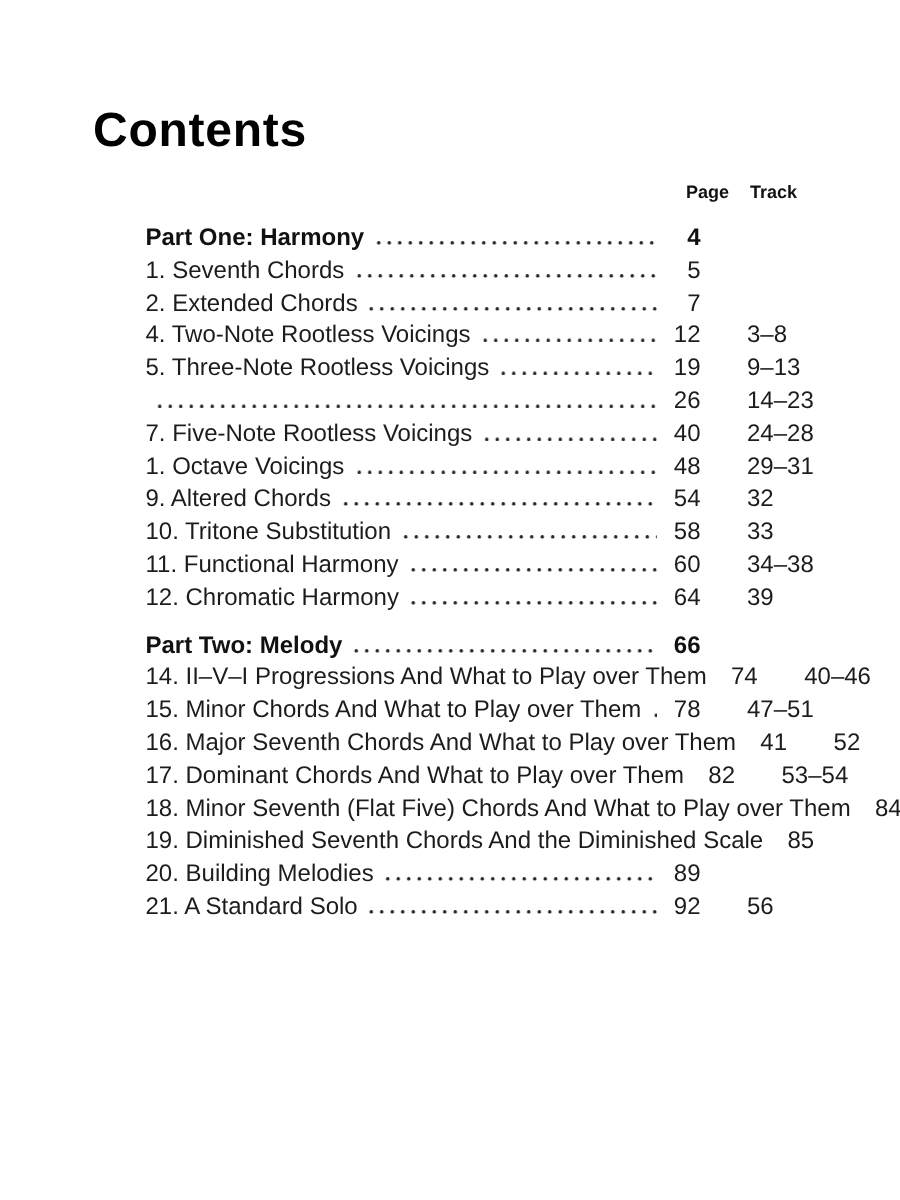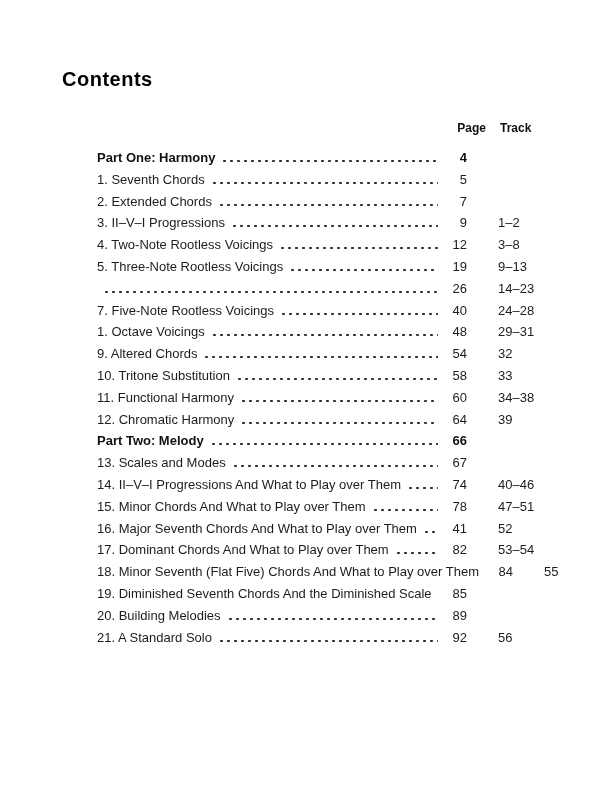--- a/index.html
+++ b/index.html
@@ -12,21 +12,21 @@
     overflow: hidden;
   }
   .page {
     position: absolute; left: 0; top: 0;
     width: 600px; height: 800px;
     background: #ffffff;
   }
   .title {
     position: absolute;
     left: 62px; top: 68px;
-    font-size: 20px;
+    font-size: 32px;
     font-weight: 900;
     letter-spacing: 0.5px;
     color: #000000;
   }
   .toc {
     position: absolute;
     left: 97px; top: 121px;
     width: 461px;
   }
   .toc-header {
@@ -36,26 +36,26 @@
     font-weight: bold;
     color: #111;
   }
   .page-hdr { position: absolute; left: 339px; width: 50px; text-align: right; }
   .track-hdr { position: absolute; left: 403px; }
   .rows { margin-top: 9px; }
   .toc-row {
     display: flex;
     align-items: baseline;
     height: 21.8px;
-    font-size: 13px;
+    font-size: 16px;
     color: #1c1c1c;
     white-space: nowrap;
   }
   .toc-row.part { font-weight: bold; color: #111; }
-  .toc-row.gap-before { }
+  .toc-row.gap-before { margin-top: 10px; }
   .row-label { flex: 0 0 auto; }
   .dots {
     flex: 1 1 auto;
     height: 4px;
     margin: 0 3px 0 5px;
     background-image: radial-gradient(circle, #2a2a2a 1.05px, rgba(0,0,0,0) 1.4px);
     background-size: 7px 4px;
     background-position: 1px 1px;
     background-repeat: repeat-x;
   }
@@ -86,26 +86,20 @@
     <span class="page-num">5</span>
     <span class="track-num"></span>
   </div>
         <div class="toc-row">
     <span class="row-label">2. Extended Chords</span>
     <span class="dots"></span>
     <span class="page-num">7</span>
     <span class="track-num"></span>
   </div>
         <div class="toc-row">
-    <span class="row-label">3. II–V–I Progressions</span>
-    <span class="dots"></span>
-    <span class="page-num">9</span>
-    <span class="track-num">1–2</span>
-  </div>
-        <div class="toc-row">
     <span class="row-label">4. Two-Note Rootless Voicings</span>
     <span class="dots"></span>
     <span class="page-num">12</span>
     <span class="track-num">3–8</span>
   </div>
         <div class="toc-row">
     <span class="row-label">5. Three-Note Rootless Voicings</span>
     <span class="dots"></span>
     <span class="page-num">19</span>
     <span class="track-num">9–13</span>
@@ -148,26 +142,20 @@
         <div class="toc-row">
     <span class="row-label">12. Chromatic Harmony</span>
     <span class="dots"></span>
     <span class="page-num">64</span>
     <span class="track-num">39</span>
   </div>
         <div class="toc-row part gap-before">
     <span class="row-label">Part Two: Melody</span>
     <span class="dots"></span>
     <span class="page-num">66</span>
-    <span class="track-num"></span>
-  </div>
-        <div class="toc-row">
-    <span class="row-label">13. Scales and Modes</span>
-    <span class="dots"></span>
-    <span class="page-num">67</span>
     <span class="track-num"></span>
   </div>
         <div class="toc-row">
     <span class="row-label">14. II–V–I Progressions And What to Play over Them</span>
     <span class="dots"></span>
     <span class="page-num">74</span>
     <span class="track-num">40–46</span>
   </div>
         <div class="toc-row">
     <span class="row-label">15. Minor Chords And What to Play over Them</span>

